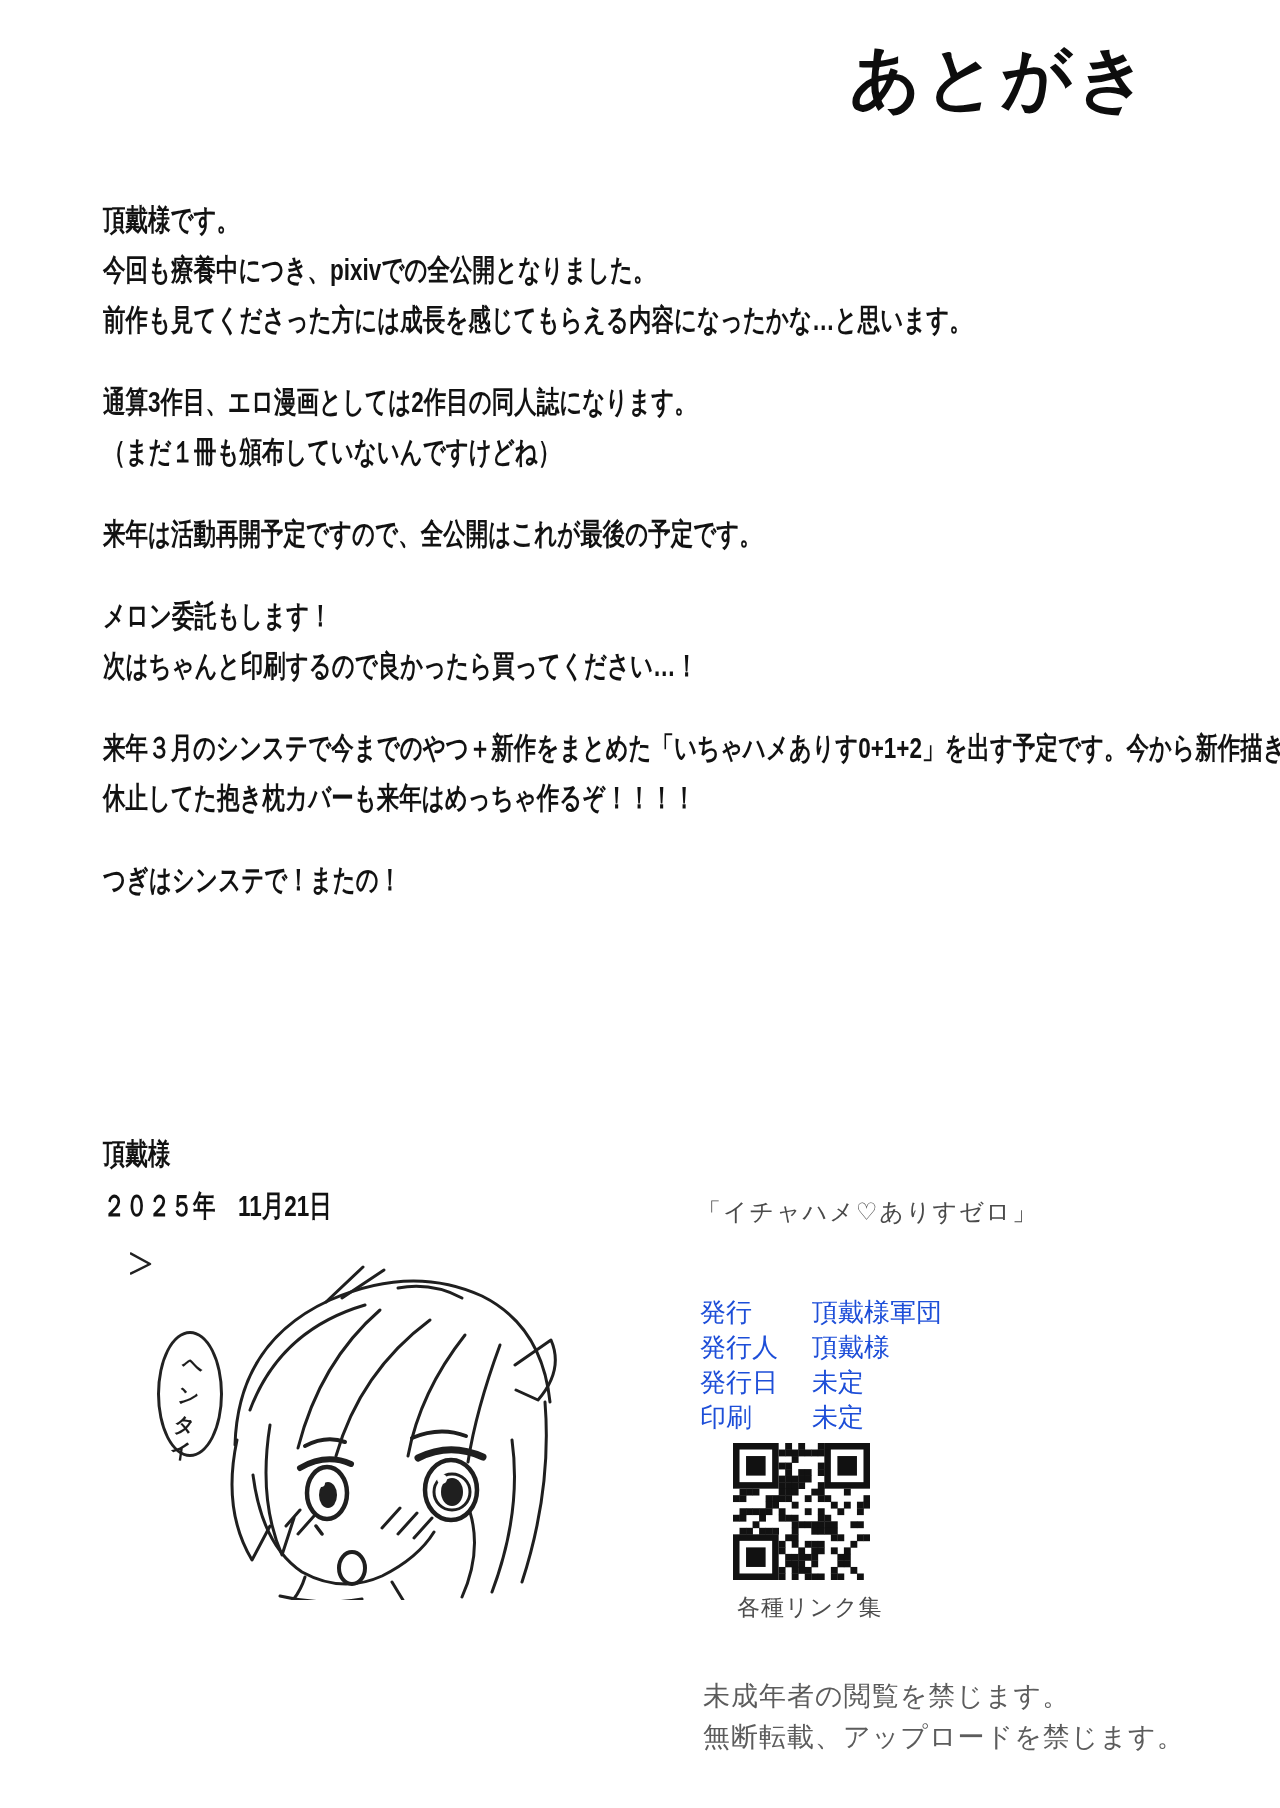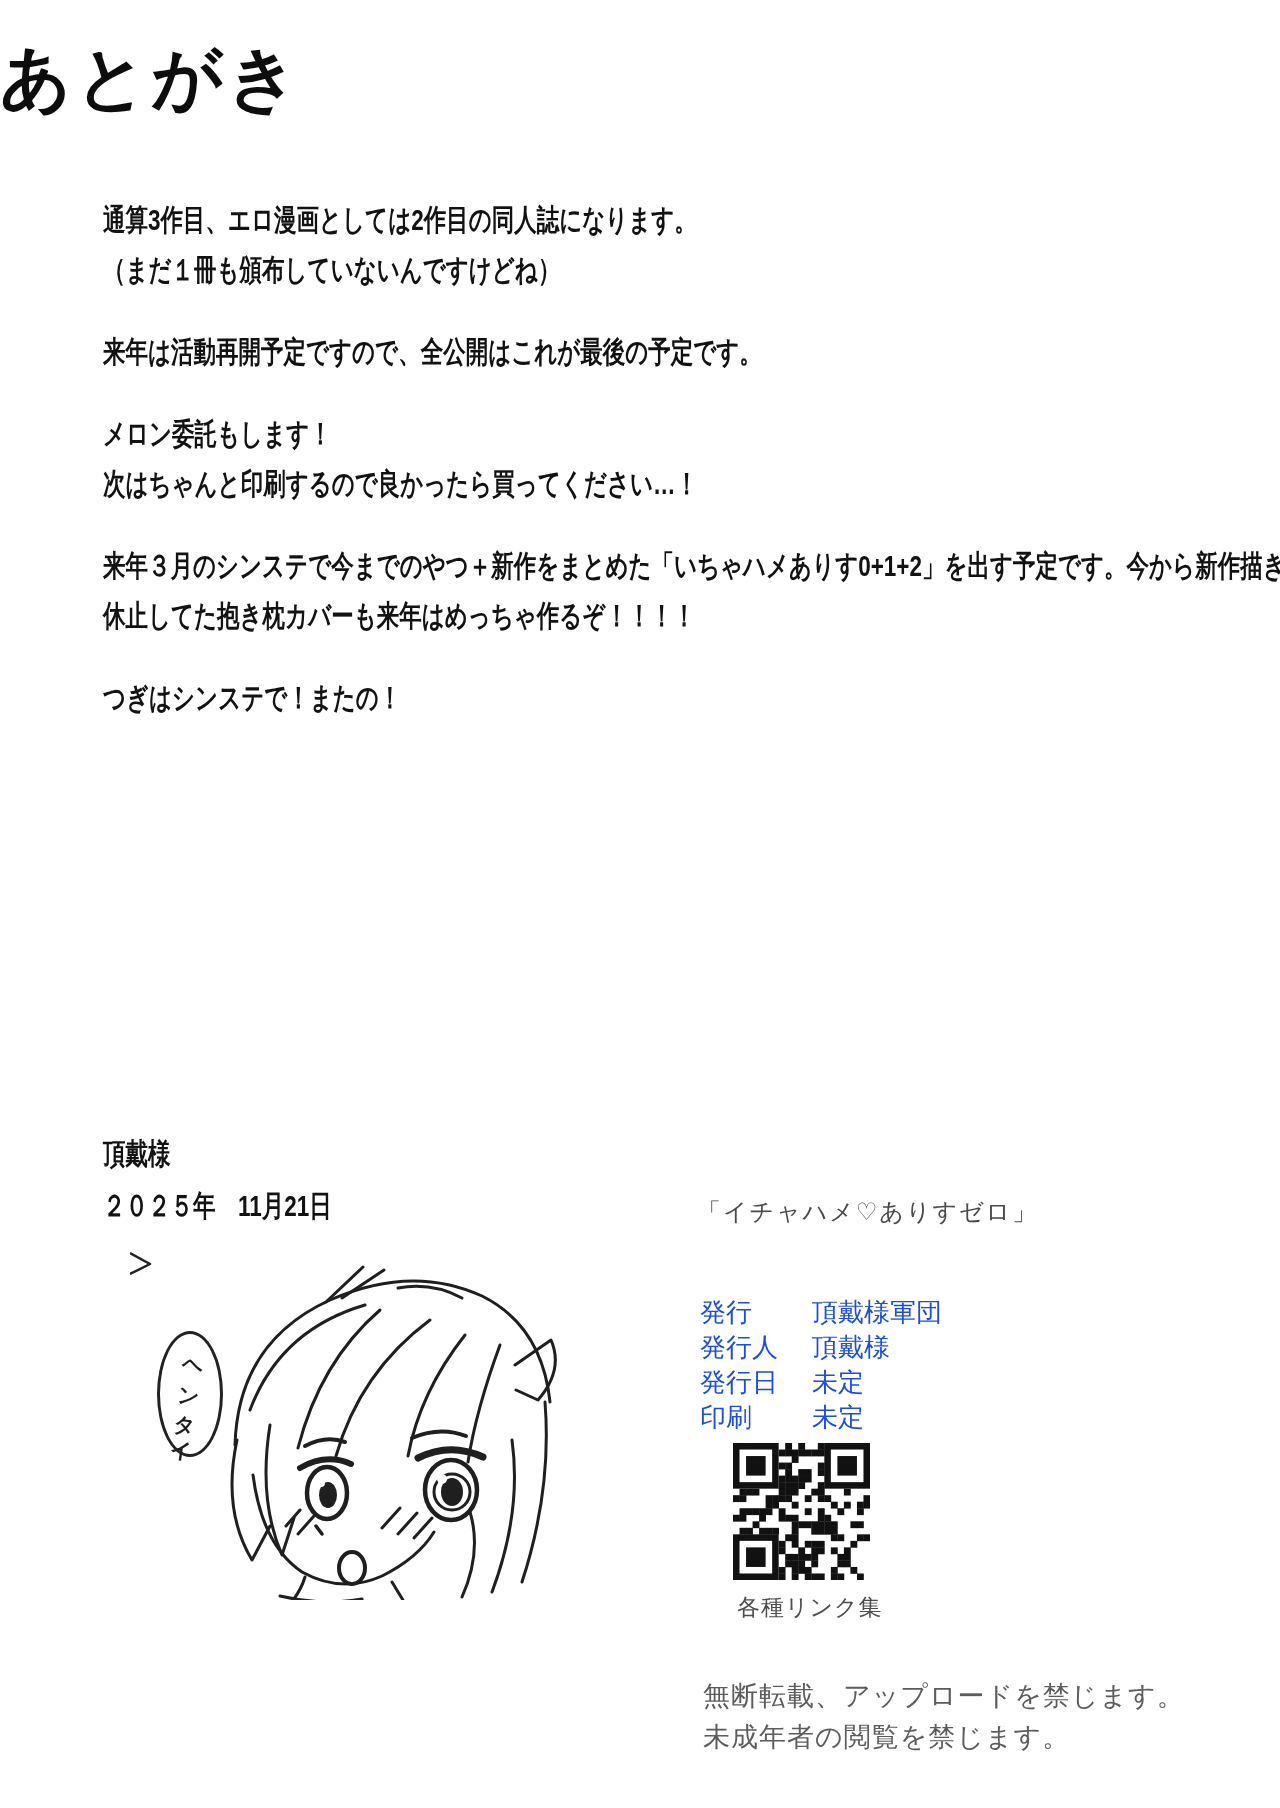--- a/index.html
+++ b/index.html
@@ -7,21 +7,21 @@
     position:relative;
     width:1280px;height:1808px;
     background:#ffffff;
     overflow:hidden;
     font-family:"Liberation Sans","DejaVu Sans",sans-serif;
     color:#141414;
   }
   
   .title{
     position:absolute;top:32px;left:0;width:1152px;
-    text-align:left;
+    text-align:right;
     font-size:70px;font-weight:900;
     letter-spacing:4px;
     color:#0d0d0d;
   }
   
   .body-text{
     position:absolute;left:103px;top:195px;width:1140px;
   }
   .tgroup{margin:0;padding:0;}
   .tgroup + .tgroup{margin-top:32px;}
@@ -87,20 +87,25 @@
   }
 </style>
 </head>
 <body>
 
 <div class="page">
 
   <div class="title">あとがき</div>
 
   <div class="body-text">
+    <div class="tgroup">
+      <div class="tline"><span>頂戴様です。</span></div>
+      <div class="tline"><span>今回も療養中につき、pixivでの全公開となりました。</span></div>
+      <div class="tline"><span>前作も見てくださった方には成長を感じてもらえる内容になったかな…と思います。</span></div>
+    </div>
     <div class="tgroup">
       <div class="tline"><span>通算3作目、エロ漫画としては2作目の同人誌になります。</span></div>
       <div class="tline"><span>（まだ１冊も頒布していないんですけどね）</span></div>
     </div>
     <div class="tgroup">
       <div class="tline"><span>来年は活動再開予定ですので、全公開はこれが最後の予定です。</span></div>
     </div>
     <div class="tgroup">
       <div class="tline"><span>メロン委託もします！</span></div>
       <div class="tline"><span>次はちゃんと印刷するので良かったら買ってください…！</span></div>
@@ -344,17 +349,17 @@
       <rect x="91.33333333333333" y="0" width="45.666666666666664" height="45.666666666666664" fill="#111"></rect>
       <rect x="97.85714285714285" y="6.523809523809524" width="32.61904761904762" height="32.61904761904762" fill="#fff"></rect>
       <rect x="104.38095238095238" y="13.047619047619047" width="19.57142857142857" height="19.57142857142857" fill="#111"></rect>
       <rect x="0" y="91.33333333333333" width="45.666666666666664" height="45.666666666666664" fill="#111"></rect>
       <rect x="6.523809523809524" y="97.85714285714285" width="32.61904761904762" height="32.61904761904762" fill="#fff"></rect>
       <rect x="13.047619047619047" y="104.38095238095238" width="19.57142857142857" height="19.57142857142857" fill="#111"></rect>
     </svg>
   <div class="qr-caption">各種リンク集</div>
 
   <div class="warnings">
+    <div>未成年者の閲覧を禁じます。</div>
     <div>無断転載、アップロードを禁じます。</div>
-    <div>未成年者の閲覧を禁じます。</div>
   </div>
 
 </div>
 
 </body></html>

